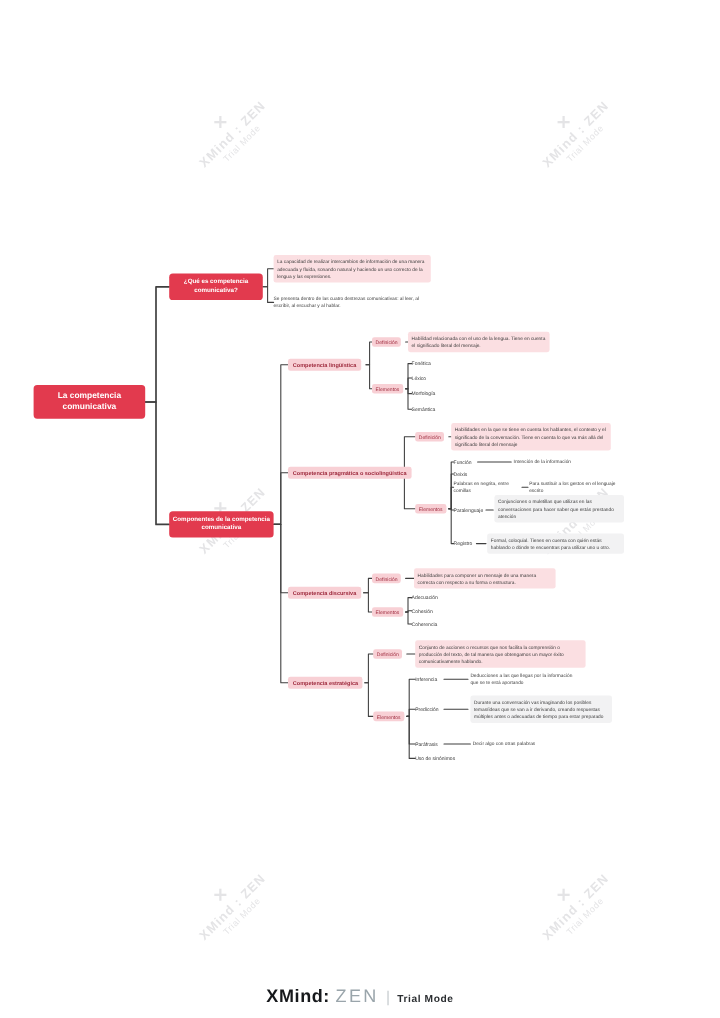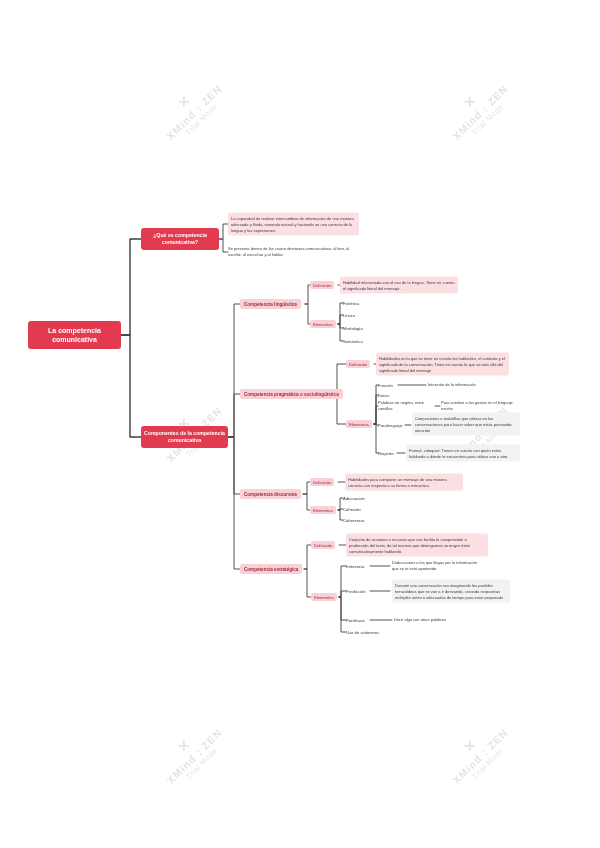--- a/index.html
+++ b/index.html
@@ -160,14 +160,17 @@
   <div class="n box" style="left:346px;top:545px;width:142px">Conjunto de acciones o recursos que nos facilita la comprensión o producción del texto, de tal manera que obtengamos un mayor éxito comunicativamente hablando.</div>
   <div class="n lbl" style="left:311px;top:597px">Elementos</div>
   <div class="n item" style="left:346px;top:566px">Inferencia</div>
   <div class="n txt" style="left:392px;top:566px;width:88px">Deducciones a las que llegas por la información que se te está aportando</div>
   <div class="n item" style="left:346px;top:591px">Predicción</div>
   <div class="n gray" style="left:392px;top:591px;width:118px">Durante una conversación vas imaginando los posibles temas/ideas que se van a ir derivando, creando respuestas múltiples antes o adecuadas de tiempo para estar preparado</div>
   <div class="n item" style="left:346px;top:620px">Paráfrasis</div>
   <div class="n txt nw" style="left:394px;top:620px">Decir algo con otras palabras</div>
   <div class="n item" style="left:346px;top:632px">Uso de sinónimos</div>
 
+  <div class="footer">
+    <span class="f-brand"><span>XMind</span><span>:</span>&nbsp;<span class="f-zen">ZEN</span></span><span class="f-div">|</span><span class="f-mode">Trial Mode</span>
+  </div>
 
 </div>
 
 </body></html>

